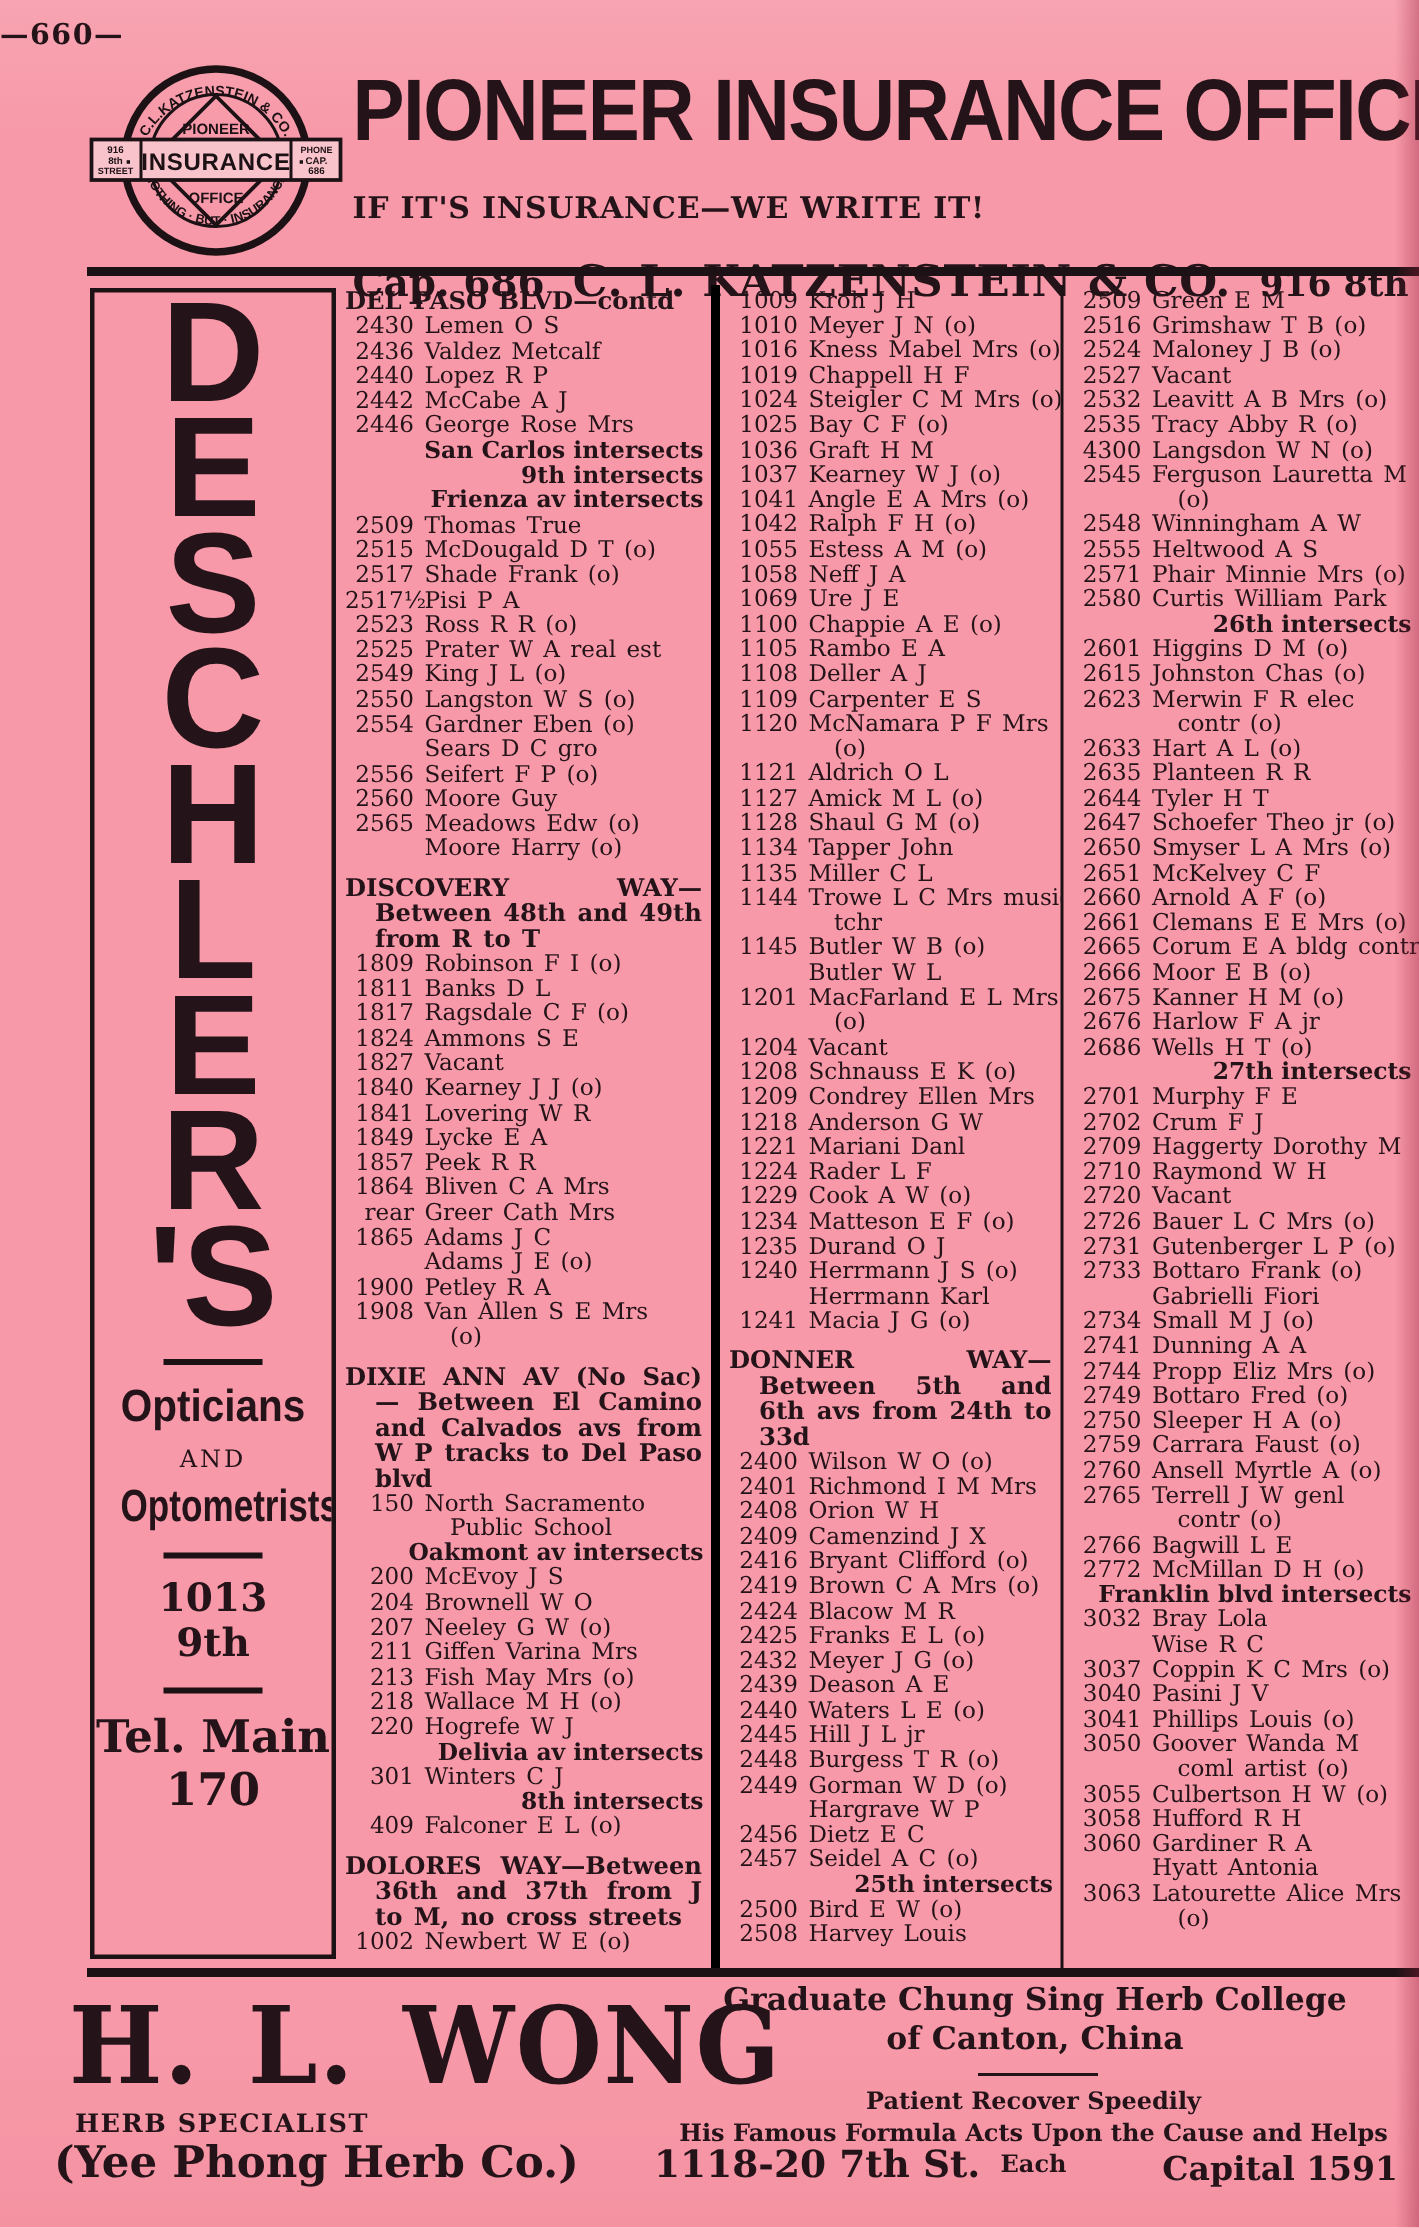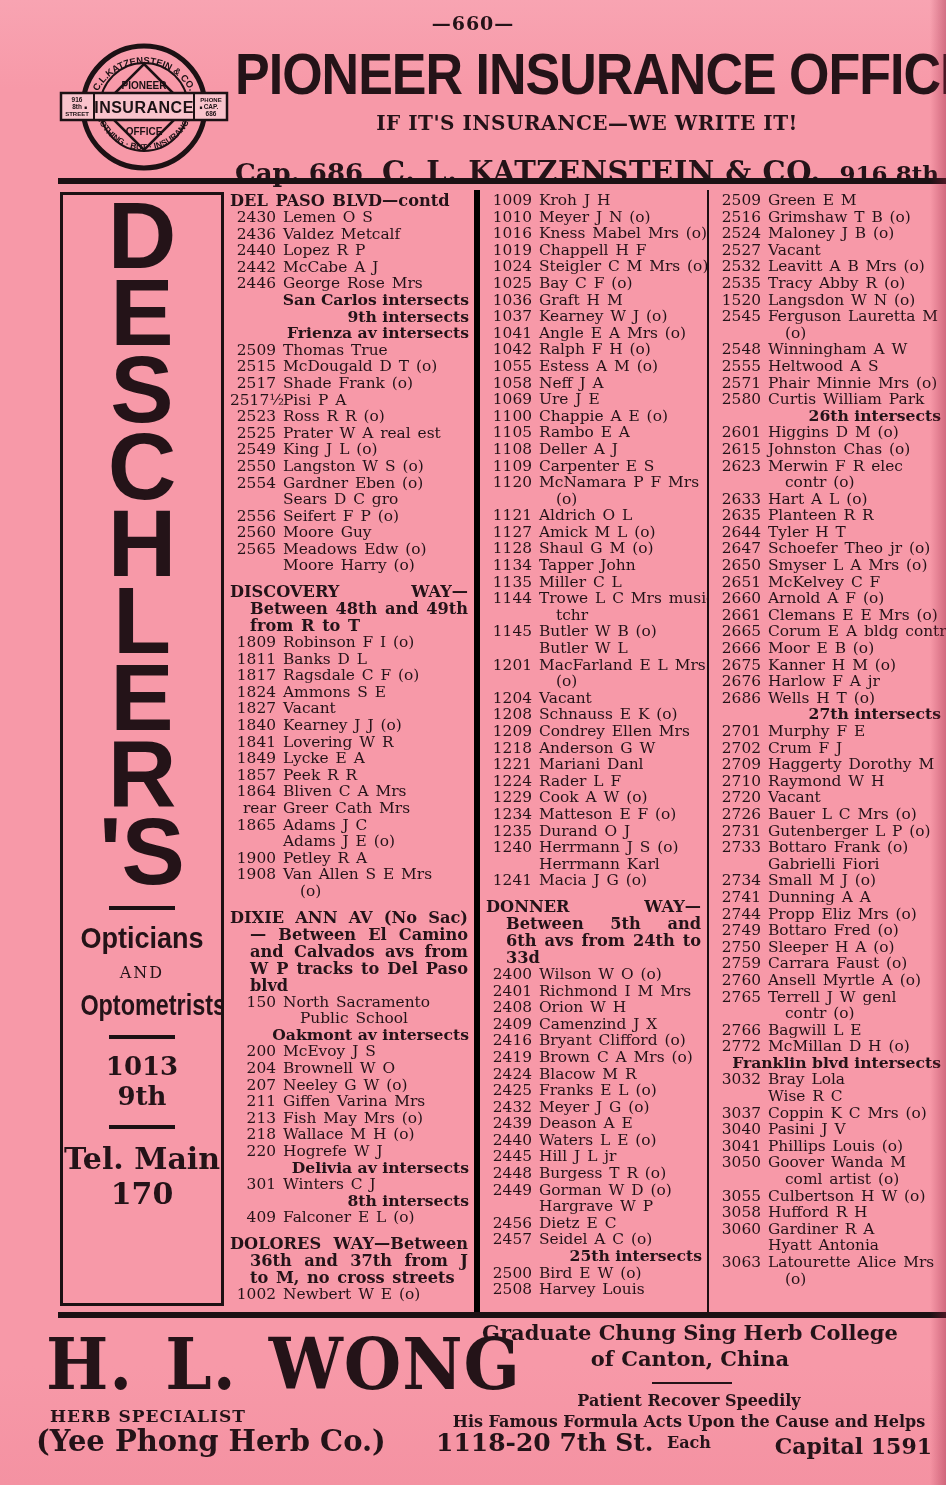--- a/index.html
+++ b/index.html
@@ -3,29 +3,29 @@
 <meta charset="utf-8">
 <style>
   html,body{margin:0;padding:0}
   body{
     width:946px;height:1485px;position:relative;overflow:hidden;
     font-family:"DejaVu Serif","Liberation Serif",serif;color:#241318;
     background:linear-gradient(180deg,#f8a4b2 0%,#f799a8 6%,#f799a8 92%,#f492a2 100%);
   }
   .edge-shadow{position:absolute;right:0;top:0;width:16px;height:100%;
     background:linear-gradient(90deg,rgba(150,30,60,0) 0%,rgba(150,30,60,.38) 100%);pointer-events:none;z-index:50}
-  .page-num{position:absolute;top:12px;left:0;right:0;text-align:center;font-size:19px;font-weight:bold;letter-spacing:1px}
+  .page-num{position:absolute;top:12px;left:0;right:0;font-size:19px;font-weight:bold;letter-spacing:1px}
 
   
   .header-ad{position:absolute;left:0;top:36px;width:946px;height:142px}
   .seal{position:absolute;left:58px;top:2px}
   .head-right{position:absolute;left:235px;top:10px;width:704px}
   .head-title{font-family:"Liberation Sans","DejaVu Sans",sans-serif;font-weight:900;font-size:52px;line-height:50px;
     letter-spacing:-1px;white-space:nowrap;text-align:center;transform:scaleY(1.12);transform-origin:top center}
-  .head-slogan{margin-top:15px;text-align:center;font-weight:bold;font-size:20px;letter-spacing:.5px}
+  .head-slogan{margin-top:30px;font-weight:bold;font-size:20px;letter-spacing:.5px}
   .head-info{display:flex;justify-content:space-between;align-items:baseline;margin-top:20px}
   .head-cap{font-size:26px;font-weight:bold}
   .head-co{font-size:29px;font-weight:bold;letter-spacing:.5px}
   .head-addr{font-size:23px;font-weight:bold}
   .rule-top{position:absolute;left:58px;right:0;top:178px;height:6px;background:#1c1114}
   .rule-bottom{position:absolute;left:58px;right:0;top:1312px;height:6px;background:#1c1114}
 
   
   .main{position:absolute;left:60px;top:190px;width:886px;height:1122px;display:flex}
   .sidebar{width:158px;height:1108px;border:3px solid #1c1114;margin-top:2px;text-align:center;flex:none;overflow:hidden}
@@ -258,21 +258,21 @@
       <div class="row"><span class="num">2500</span><span class="nm">Bird E W (o)</span></div>
       <div class="row"><span class="num">2508</span><span class="nm">Harvey Louis</span></div>
     </div>
   <div class="col col-3">
       <div class="row"><span class="num">2509</span><span class="nm">Green E M</span></div>
       <div class="row"><span class="num">2516</span><span class="nm">Grimshaw T B (o)</span></div>
       <div class="row"><span class="num">2524</span><span class="nm">Maloney J B (o)</span></div>
       <div class="row"><span class="num">2527</span><span class="nm">Vacant</span></div>
       <div class="row"><span class="num">2532</span><span class="nm">Leavitt A B Mrs (o)</span></div>
       <div class="row"><span class="num">2535</span><span class="nm">Tracy Abby R (o)</span></div>
-      <div class="row"><span class="num">1520</span><span class="nm">Langsdon W N (o)</span></div>
+      <div class="row"><span class="num">4300</span><span class="nm">Langsdon W N (o)</span></div>
       <div class="row"><span class="num">2545</span><span class="nm">Ferguson Lauretta M</span></div>
       <div class="row cont2">(o)</div>
       <div class="row"><span class="num">2548</span><span class="nm">Winningham A W</span></div>
       <div class="row"><span class="num">2555</span><span class="nm">Heltwood A S</span></div>
       <div class="row"><span class="num">2571</span><span class="nm">Phair Minnie Mrs (o)</span></div>
       <div class="row"><span class="num">2580</span><span class="nm">Curtis William Park</span></div>
       <div class="note">26th intersects</div>
       <div class="row"><span class="num">2601</span><span class="nm">Higgins D M (o)</span></div>
       <div class="row"><span class="num">2615</span><span class="nm">Johnston Chas (o)</span></div>
       <div class="row"><span class="num">2623</span><span class="nm">Merwin F R elec</span></div>

